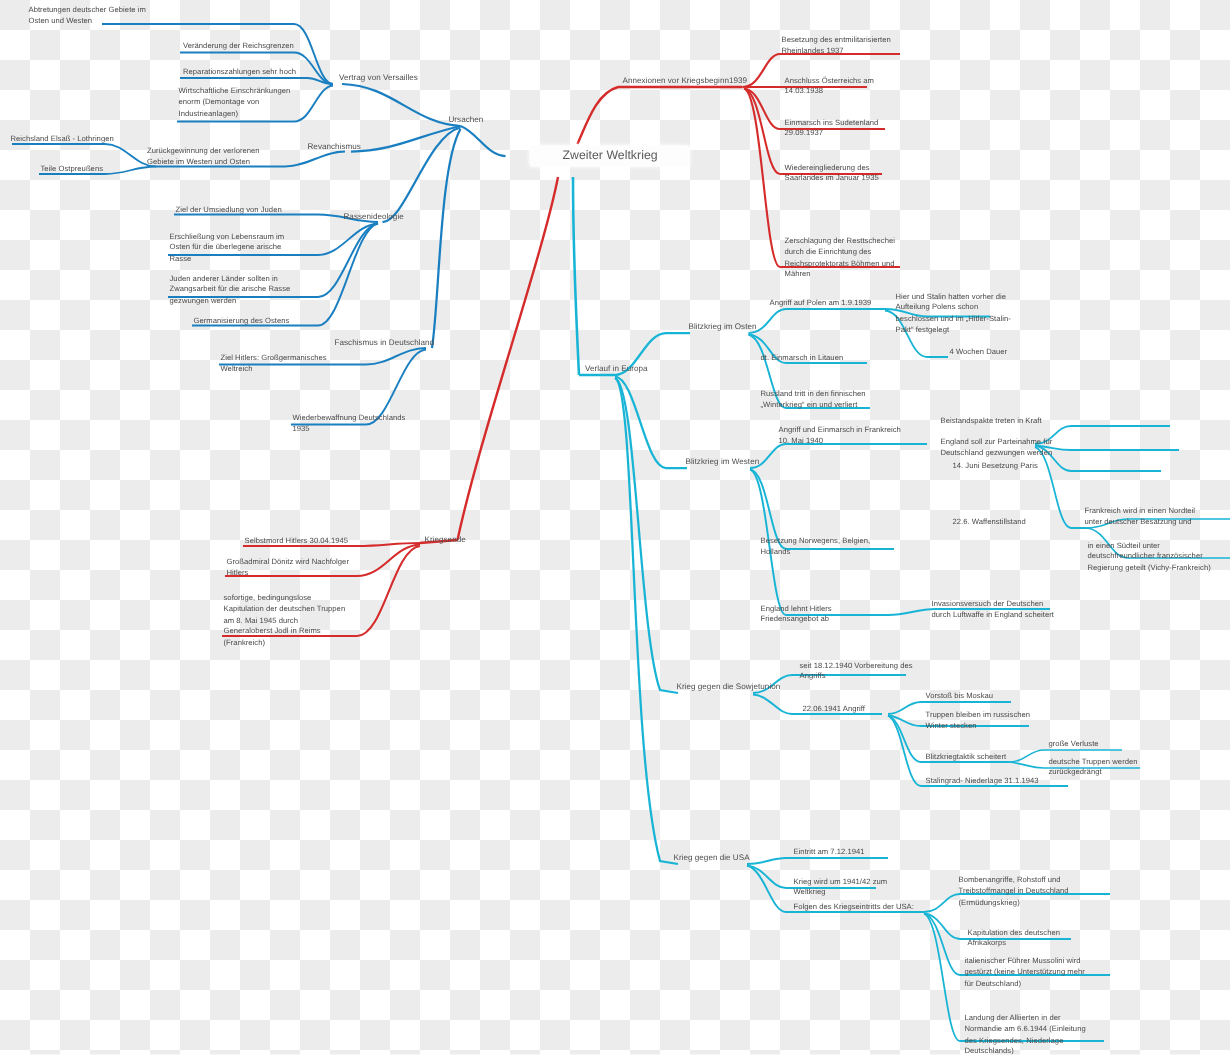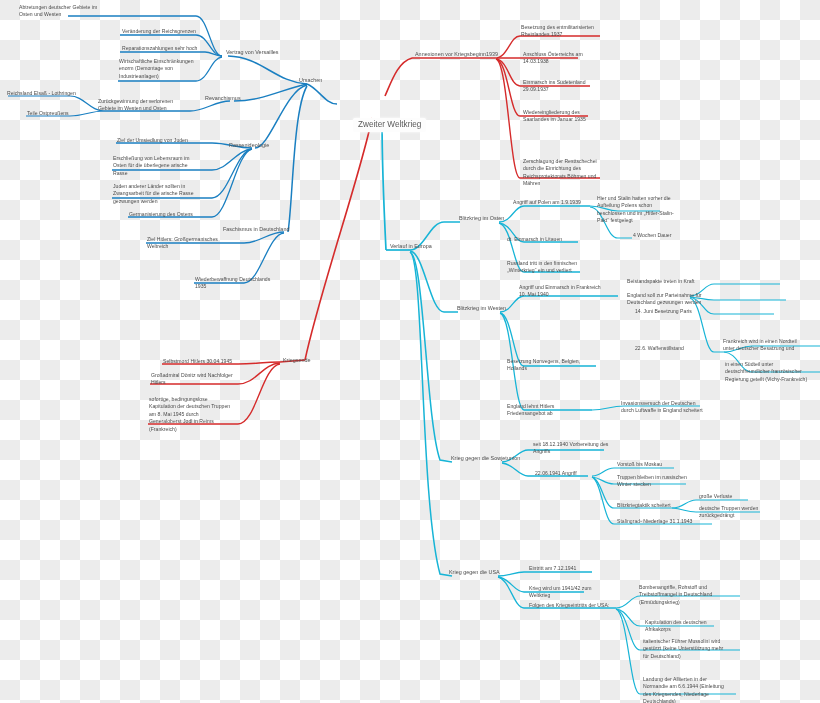--- a/index.html
+++ b/index.html
@@ -22,25 +22,24 @@
     line-height:1.45;
     color:#4a4a4a;
     white-space:pre-line;
     letter-spacing:.02px;
     padding:0 1px 1px 1px;
   }
   .node.root{
     font-size:8.2px;
     color:#5a5a5a;
     background:#fdfdfd;
-    padding:2px 5px;
+    padding:2px 22px;
     border-radius:2px;
     line-height:1.2;
     box-shadow:0 0 3px rgba(255,255,255,.9);
-    margin-top:21px;
   }
   .node.lvl1{font-size:5.4px;color:#4d4d4d;}
 </style>
 </head>
 <body>
 
 <div id="canvas">
   <svg class="links" viewBox="0 0 820 703">
     <g fill="none" stroke-linecap="butt">
 

